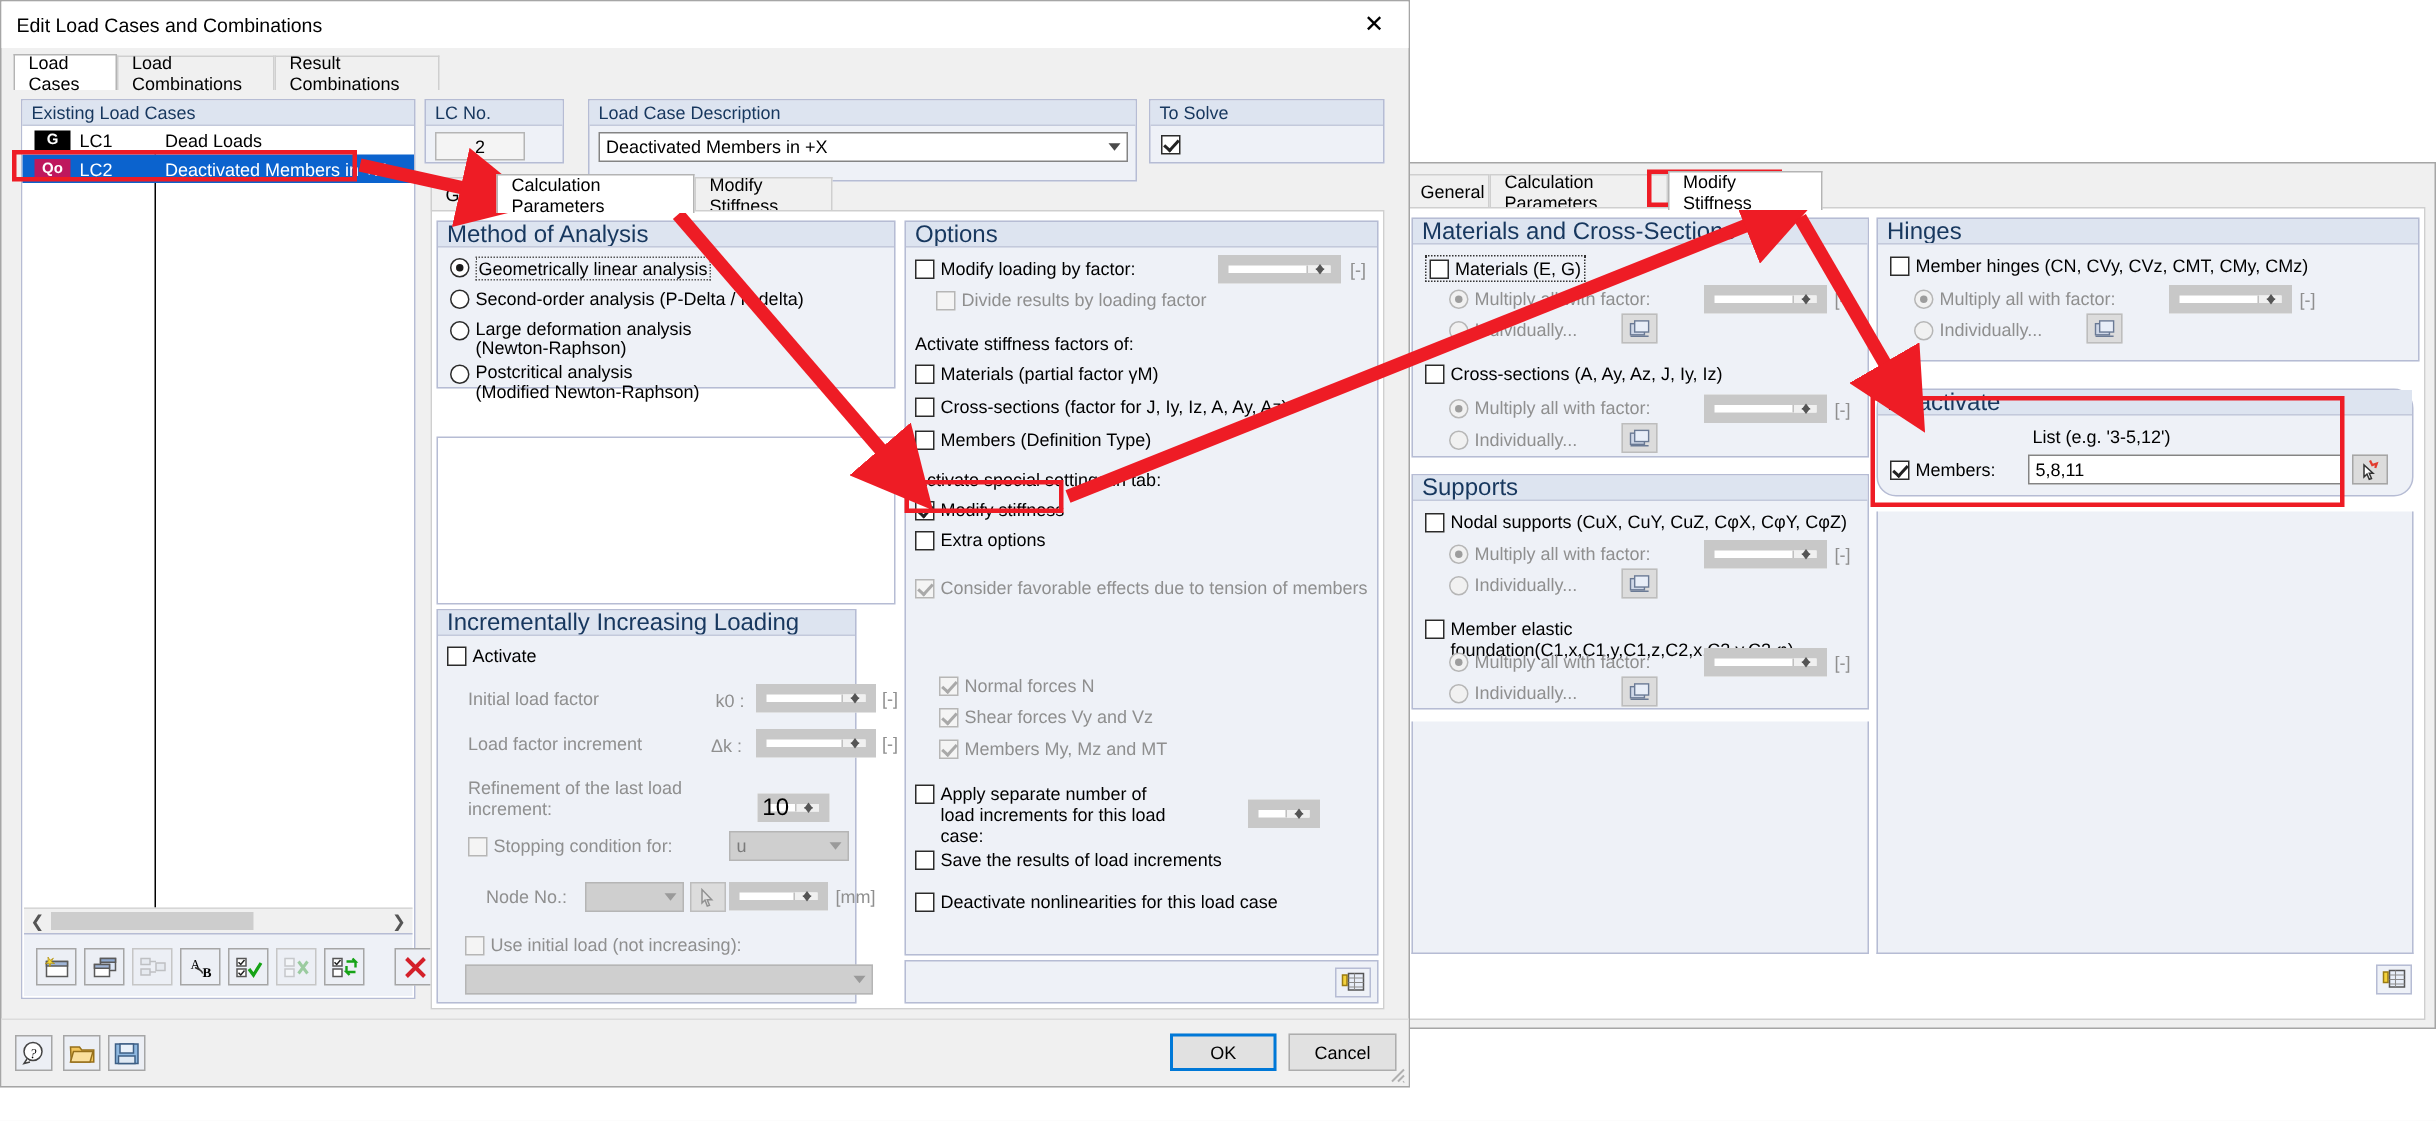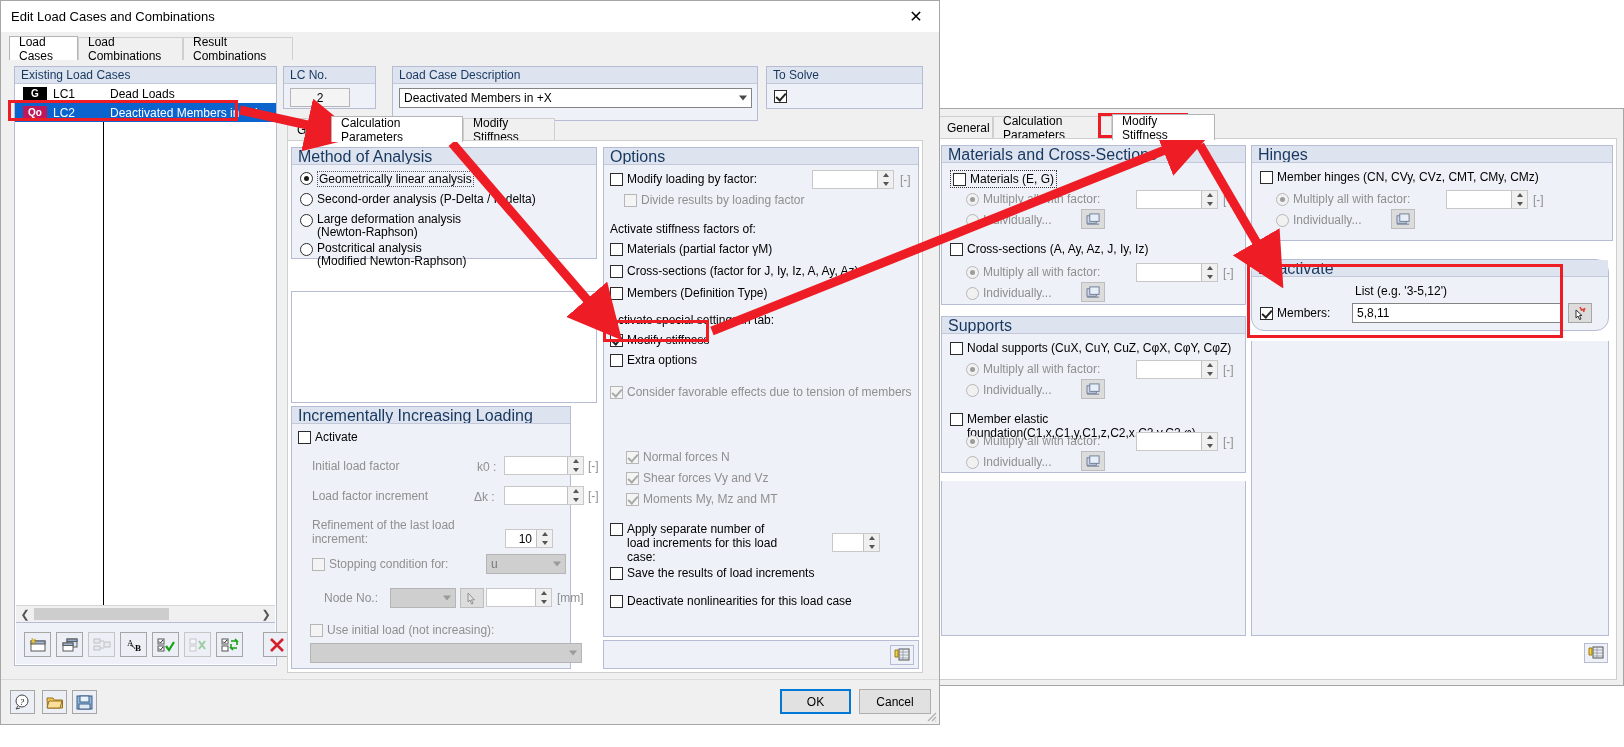--- a/index.html
+++ b/index.html
@@ -90,23 +90,23 @@
   .combo .arrow {
     position: absolute; right: 4px; top: 50%; transform: translateY(-50%);
     width: 0; height: 0;
     border-left: 4px solid transparent; border-right: 4px solid transparent;
     border-top: 5px solid #4a4a4a;
   }
   .combo.dis { background: #cfcfcf; border-color: #b5b5b5; color: #7b7b7b; }
   .combo.dis .arrow { border-top-color: #9a9a9a; }
 
   .spin {
-    position: absolute; background: #fff; border: 1px solid #ec4899;
+    position: absolute; background: #fff; border: 7px solid #ec4899;
     display: flex; align-items: center; justify-content: flex-end;
-    padding-right: 20px; font-size: 12px;
+    padding-right: 20px; font-size: 16px;
   }
   .spin .btns {
     position: absolute; right: 0; top: 0; bottom: 0; width: 16px;
     background: #f0f0f0; border-left: 1px solid #c0c0c0;
     display: flex; flex-direction: column;
   }
   .spin .btns i {
     flex: 1; position: relative;
   }
   .spin .btns i.up::after {
@@ -688,21 +688,21 @@
       <div class="chk dis checked" style="left:22px;top:302px;">
         <span class="box"></span>
         <span>Normal forces N</span>
       </div>
       <div class="chk dis checked" style="left:22px;top:323px;">
         <span class="box"></span>
         <span>Shear forces Vy and Vz</span>
       </div>
       <div class="chk dis checked" style="left:22px;top:344px;">
         <span class="box"></span>
-        <span>Moments My, Mz and MT</span>
+        <span>Members My, Mz and MT</span>
       </div>
 
       <div class="chk" style="left:6px;top:374px;width:180px;white-space:normal;line-height:14px;">
         <span class="box"></span>
         <span>Apply separate number of load increments for this load case:</span>
       </div>
       <div class="spin dis" style="left:228px;top:385px;width:48px;height:19px;">
         <span></span>
         <span class="btns">
             <i class="up"></i>

